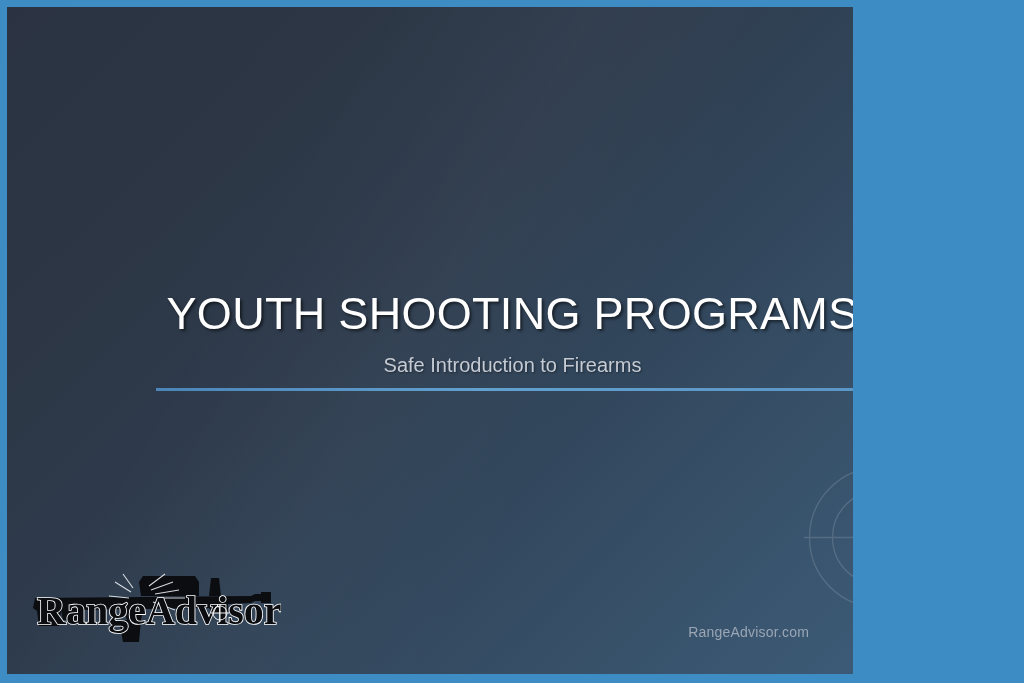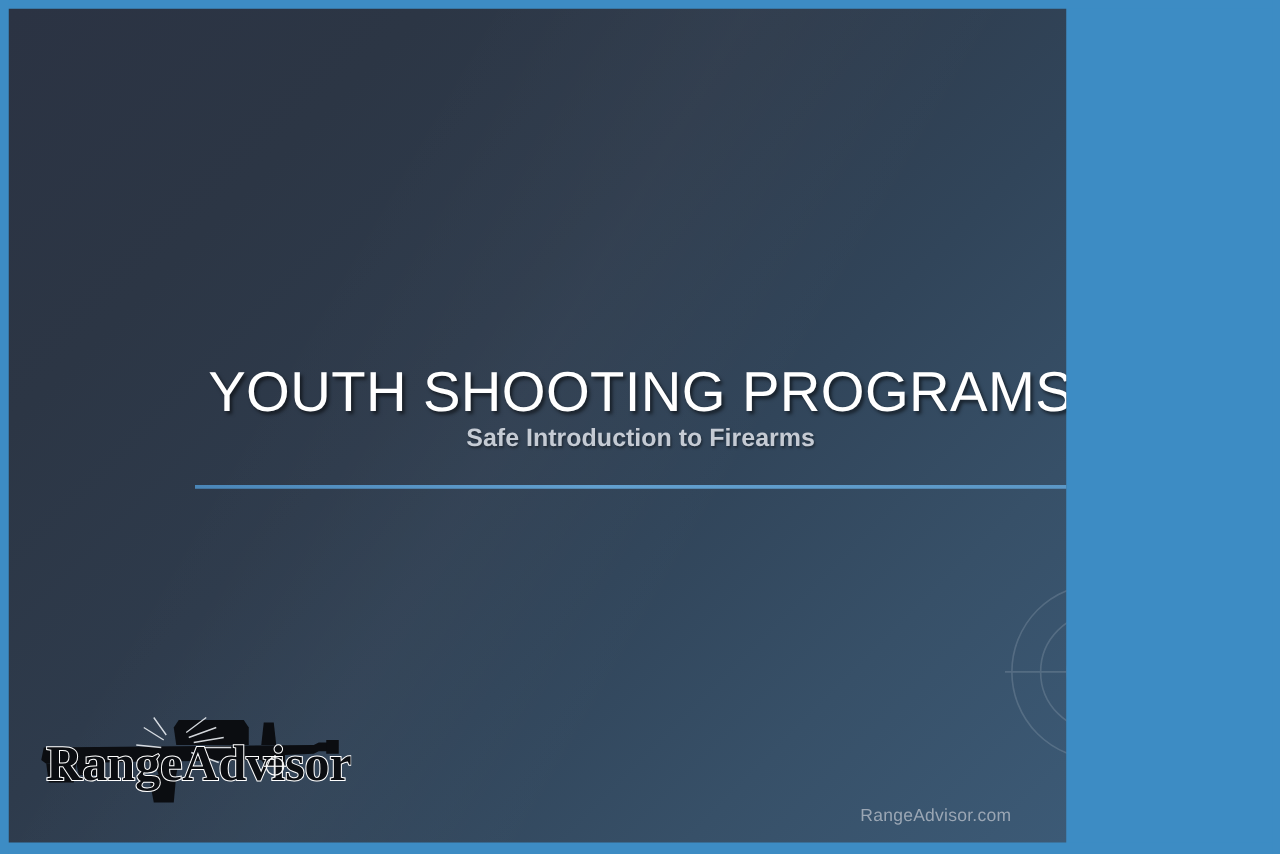--- a/index.html
+++ b/index.html
@@ -70,38 +70,38 @@
   .slide-title {
     font-size:45px;
     font-weight:400;
     letter-spacing:0.3px;
     color:#ffffff;
     text-shadow:2px 2px 3px rgba(0,0,0,0.55);
     line-height:1.0;
     white-space:nowrap;
   }
   .slide-subtitle {
-    margin-top:5px;
+    margin-top:19px;
     font-size:20px;
-    font-weight:700;
+    font-weight:400;
     color:#c5cbd4;
     text-shadow:1px 1px 2px rgba(0,0,0,0.40);
     line-height:1.0;
   }
   .title-rule {
     position:absolute;
     left:149px; top:97px;
     width:713px; height:3px;
     background:linear-gradient(90deg,#4a86b8 0%,#62a0cf 45%,#5b97c6 100%);
   }
 
   
   .footer-url {
     position:absolute;
-    right:44px; bottom:14px;
+    right:44px; bottom:34px;
     font-size:14px;
     color:#9aa6b4;
     letter-spacing:0.2px;
     margin-top:20px;
   }
 
   
   .brand-logo {
     position:absolute;
     left:16px; bottom:22px;

